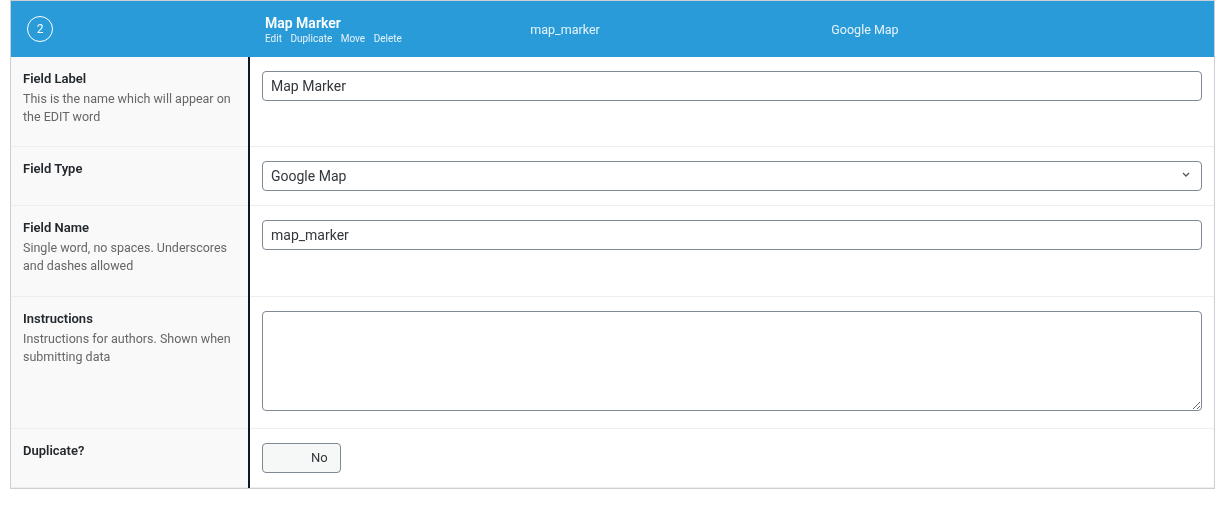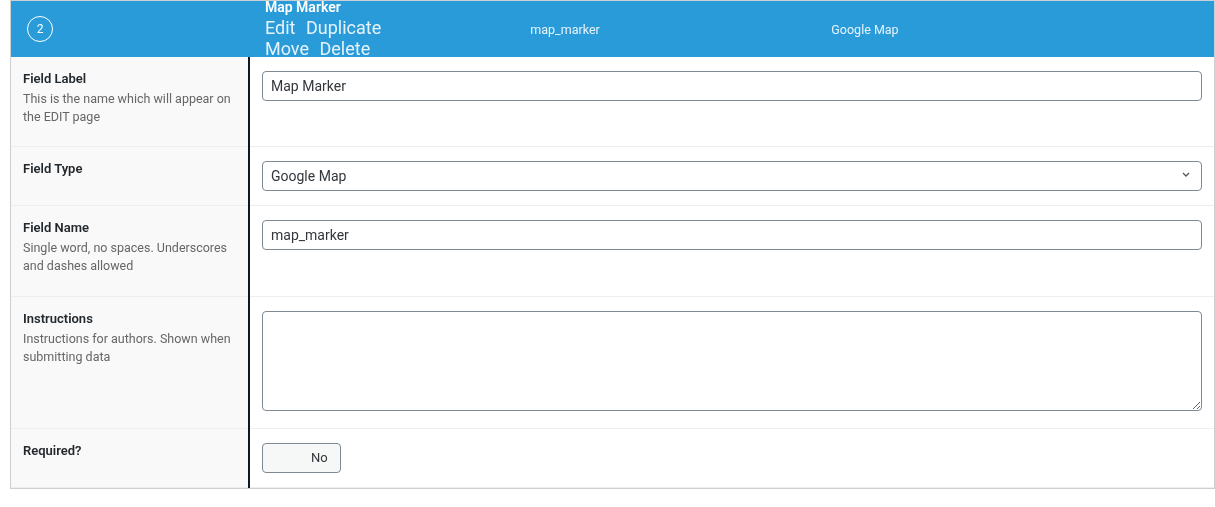--- a/index.html
+++ b/index.html
@@ -52,21 +52,21 @@
       width: 350px;
       padding-left: 200px;
     }
     .header-title {
       font-weight: 600;
       font-size: 14px;
       color: #fff;
       margin-bottom: 2px;
     }
     .header-actions {
-      font-size: 18px;
+      font-size: 10px;
       color: #e6f3fb;
     }
     .header-actions a {
       color: #e6f3fb;
       text-decoration: none;
       cursor: pointer;
       margin-right: 6px;
     }
     .header-name {
       width: 300px;
@@ -191,21 +191,21 @@
       <div class="header-name">map_marker</div>
       <div class="header-type">Google Map</div>
     </div>
   </div>
 
   <table class="settings-table">
     <tbody>
       <tr>
         <td class="label-cell label-cell-tall-1">
           <div class="label-title">Field Label</div>
-          <div class="label-desc">This is the name which will appear on the EDIT page</div>
+          <div class="label-desc">This is the name which will appear on the EDIT word</div>
         </td>
         <td class="input-cell">
           <input type="text" value="Map Marker" style="">
         </td>
       </tr>
       <tr>
         <td class="label-cell">
           <div class="label-title">Field Type</div>
         </td>
         <td class="input-cell">
@@ -234,21 +234,21 @@
         <td class="label-cell">
           <div class="label-title">Instructions</div>
           <div class="label-desc">Instructions for authors. Shown when submitting data</div>
         </td>
         <td class="input-cell">
           <textarea style=""></textarea>
         </td>
       </tr>
       <tr>
         <td class="label-cell">
-          <div class="label-title">Required?</div>
+          <div class="label-title">Duplicate?</div>
         </td>
         <td class="input-cell">
           <div class="toggle-wrap">
             <div class="toggle-switch"></div>
             <div class="toggle-label">No</div>
           </div>
         </td>
       </tr>
     </tbody>
   </table>

